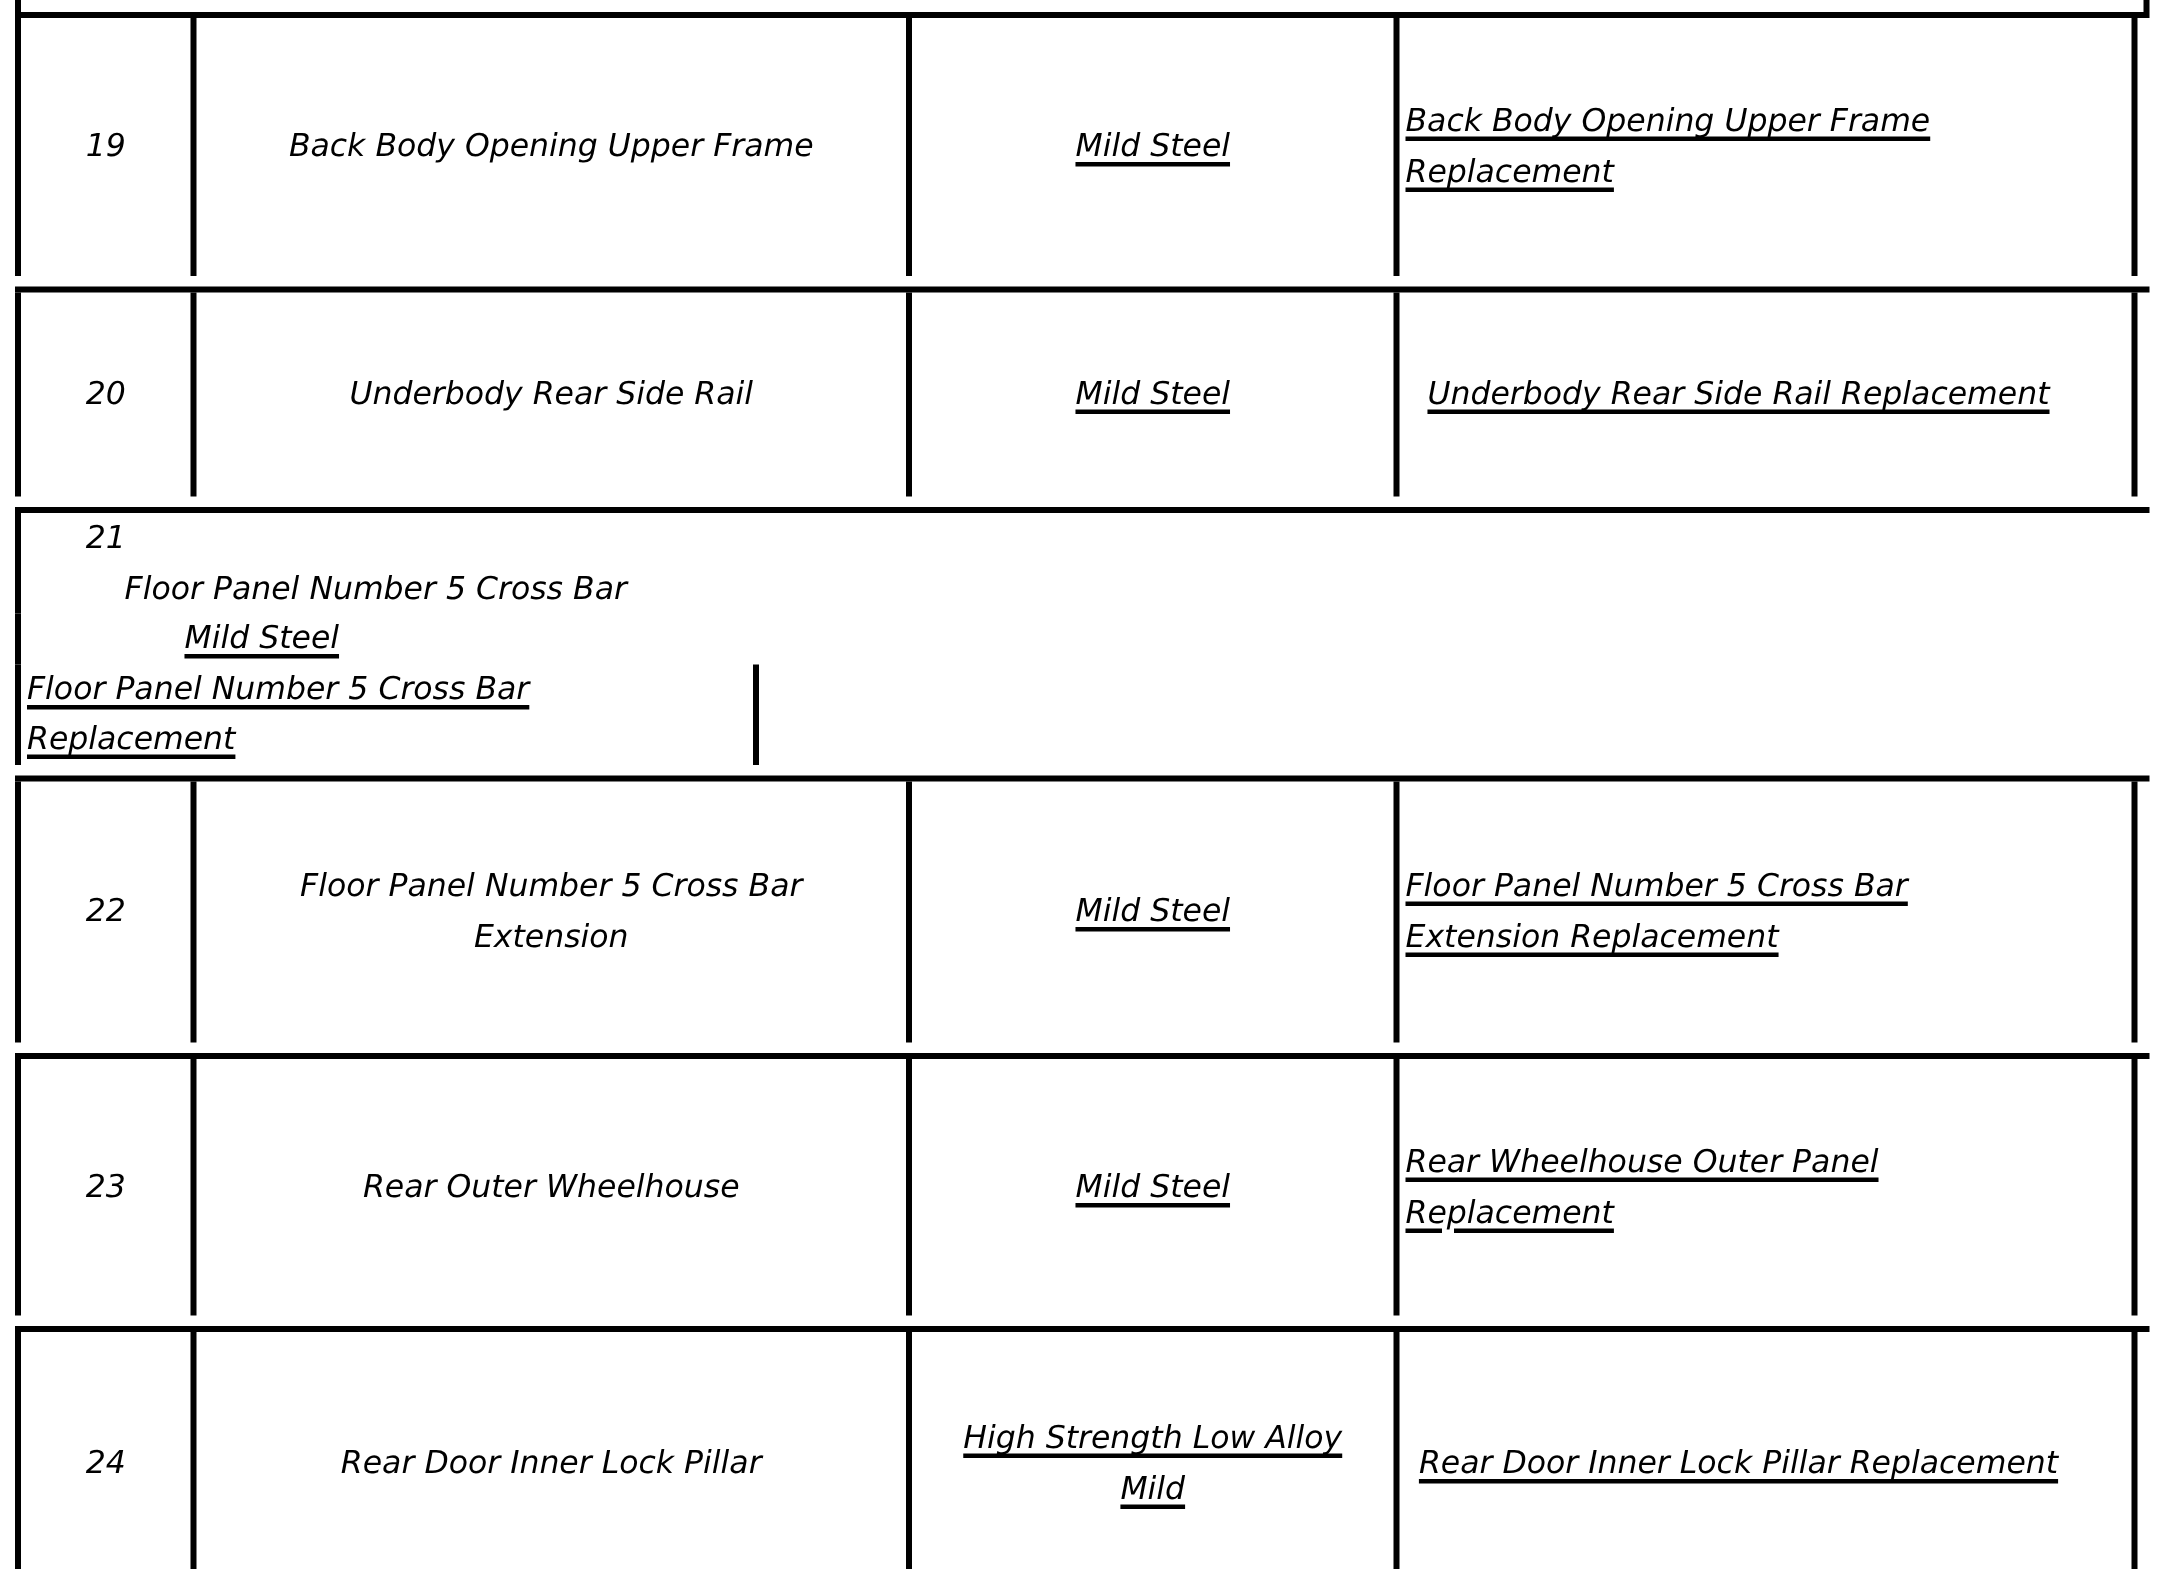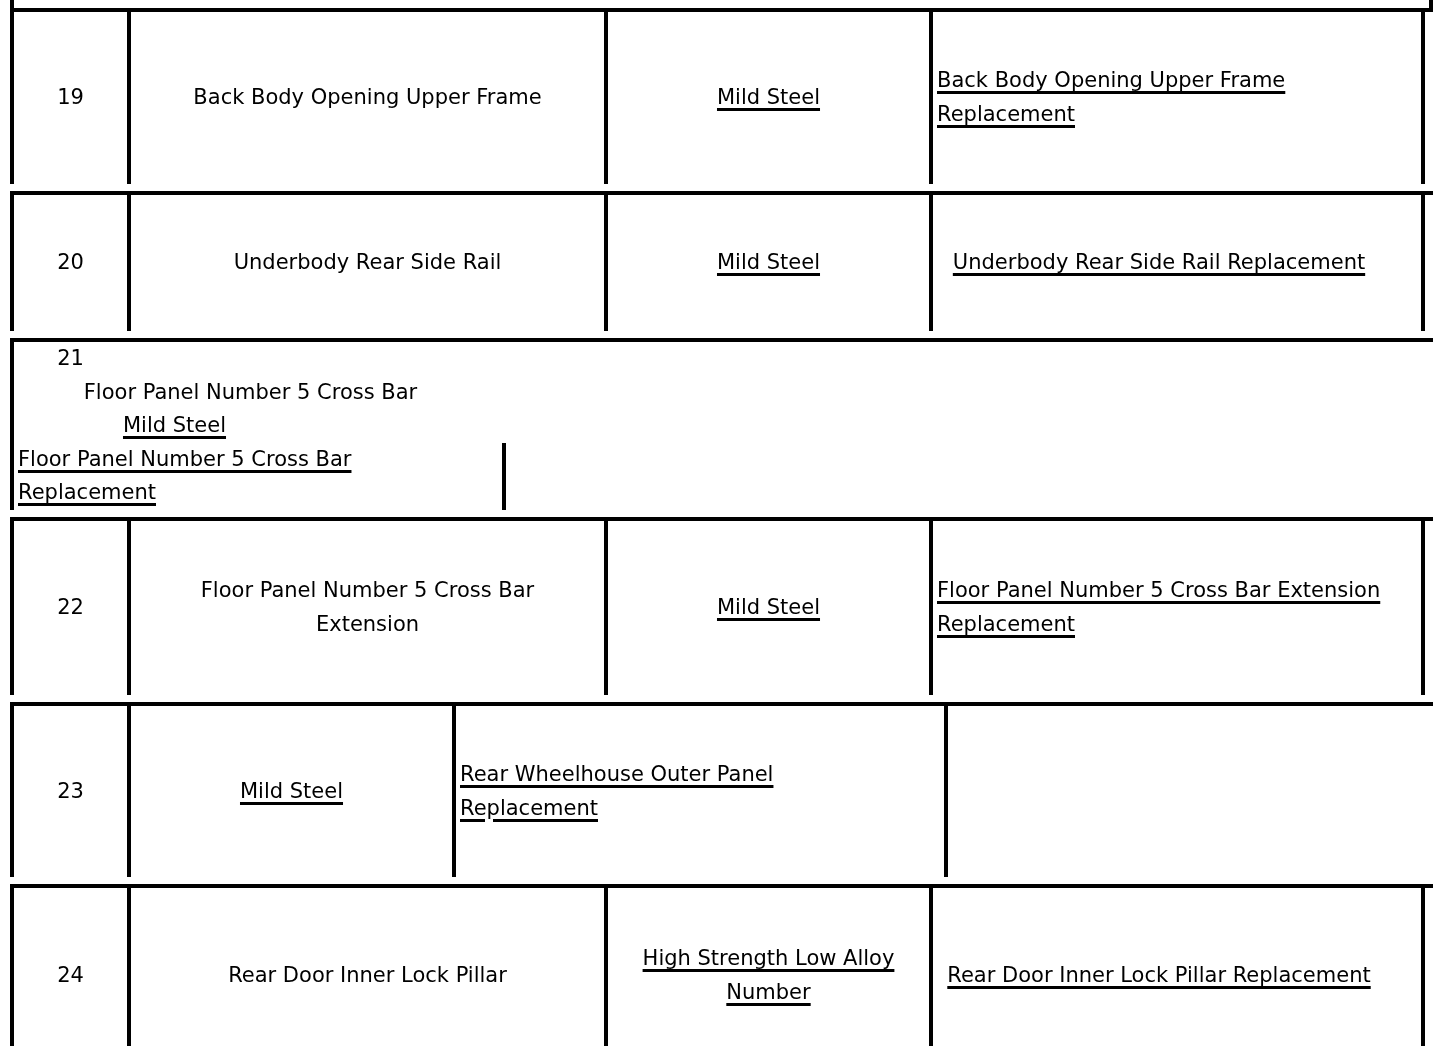--- a/index.html
+++ b/index.html
@@ -1,19 +1,19 @@
 <!DOCTYPE html>
 <html><head>
 <meta charset="utf-8">
 <style>
   html,body { margin:0; padding:0; background:#ffffff; }
   .page {
     position:relative; width:1440px; height:1046px; overflow:hidden;
     background:#ffffff; color:#000000;
-    font-family:"DejaVu Sans", sans-serif; font-size:21px; line-height:1.6;
+    font-family:"DejaVu Sans", sans-serif; font-size:21px; line-height:1.6;font-style:italic;
   }
   .tbl { position:absolute; left:10px; top:0; width:1423px; }
   
   .stub-row {
     height:8px; width:1423px; box-sizing:border-box;
     border-left:4px solid #000; border-right:4px solid #000;
   }
   .trow {
     display:flex; box-sizing:border-box;
     border-top:4px solid #000; margin-bottom:7px;
@@ -102,36 +102,39 @@
     </div>
     <div class="cell c4">
       <span class="link">Floor Panel Number 5 Cross Bar Extension Replacement</span>
     </div>
   </div>
 
   <div class="trow r23">
     <div class="cell c1">
       <span>23</span>
     </div>
+    <div class="cell c2">
+      <span>Rear Outer Wheelhouse</span>
+    </div>
     <div class="cell c3">
       <span class="link">Mild Steel</span>
     </div>
     <div class="cell c4">
       <span class="link">Rear Wheelhouse Outer Panel Replacement</span>
     </div>
   </div>
 
   <div class="trow r24">
     <div class="cell c1">
       <span>24</span>
     </div>
     <div class="cell c2">
       <span>Rear Door Inner Lock Pillar</span>
     </div>
     <div class="cell c3">
-      <span class="link">High Strength Low Alloy Number</span>
+      <span class="link">High Strength Low Alloy Mild</span>
     </div>
     <div class="cell c4">
       <span class="link">Rear Door Inner Lock Pillar Replacement</span>
     </div>
   </div>
 </div>
 </div>
 
 </body></html>

